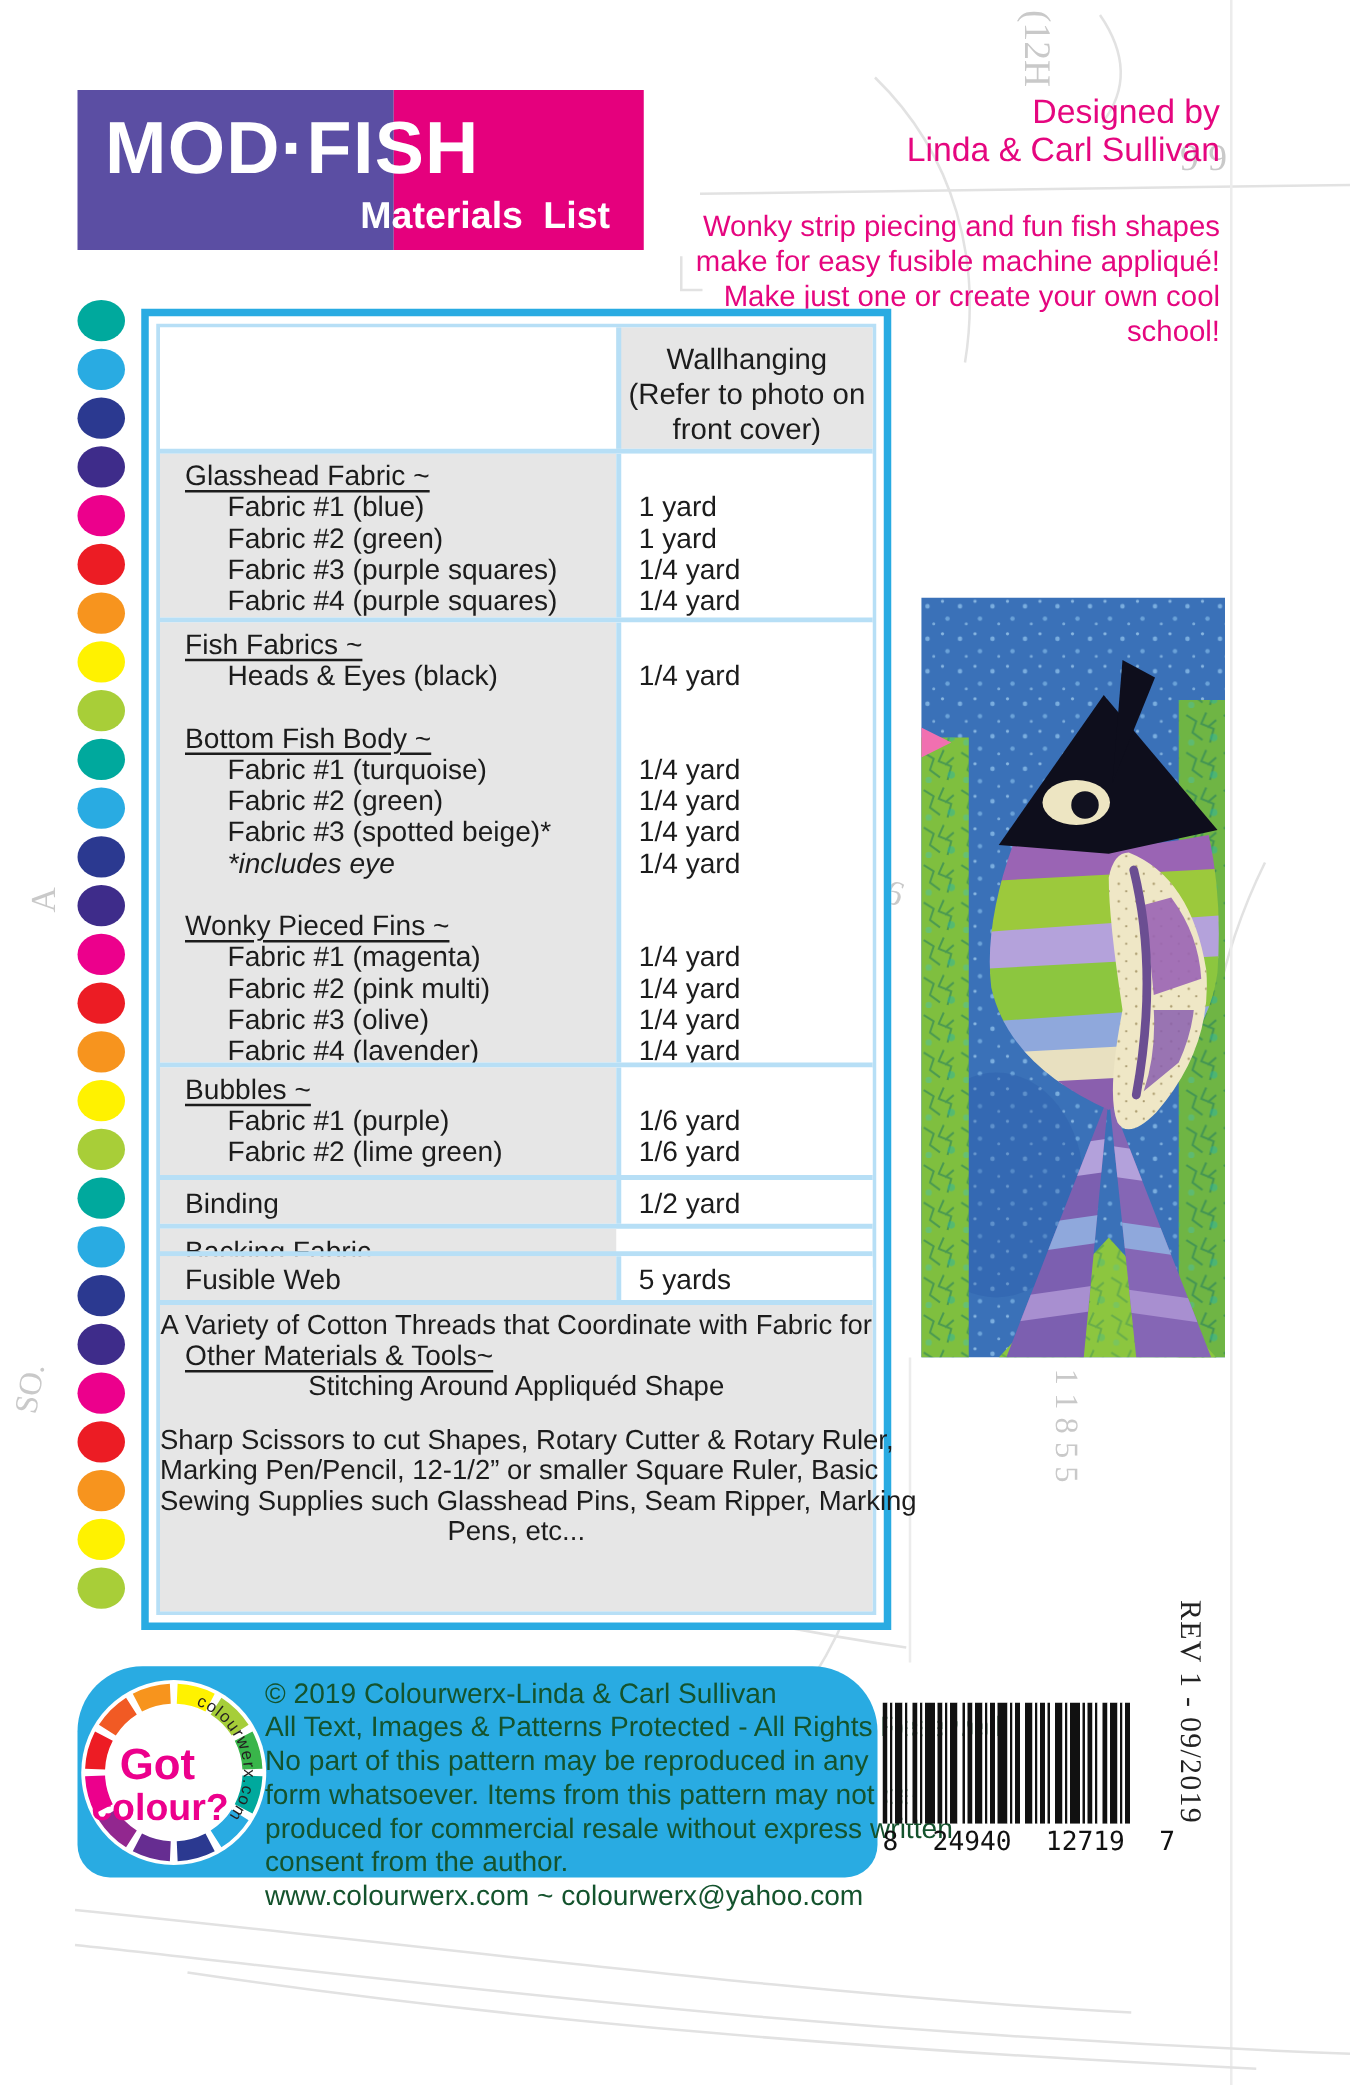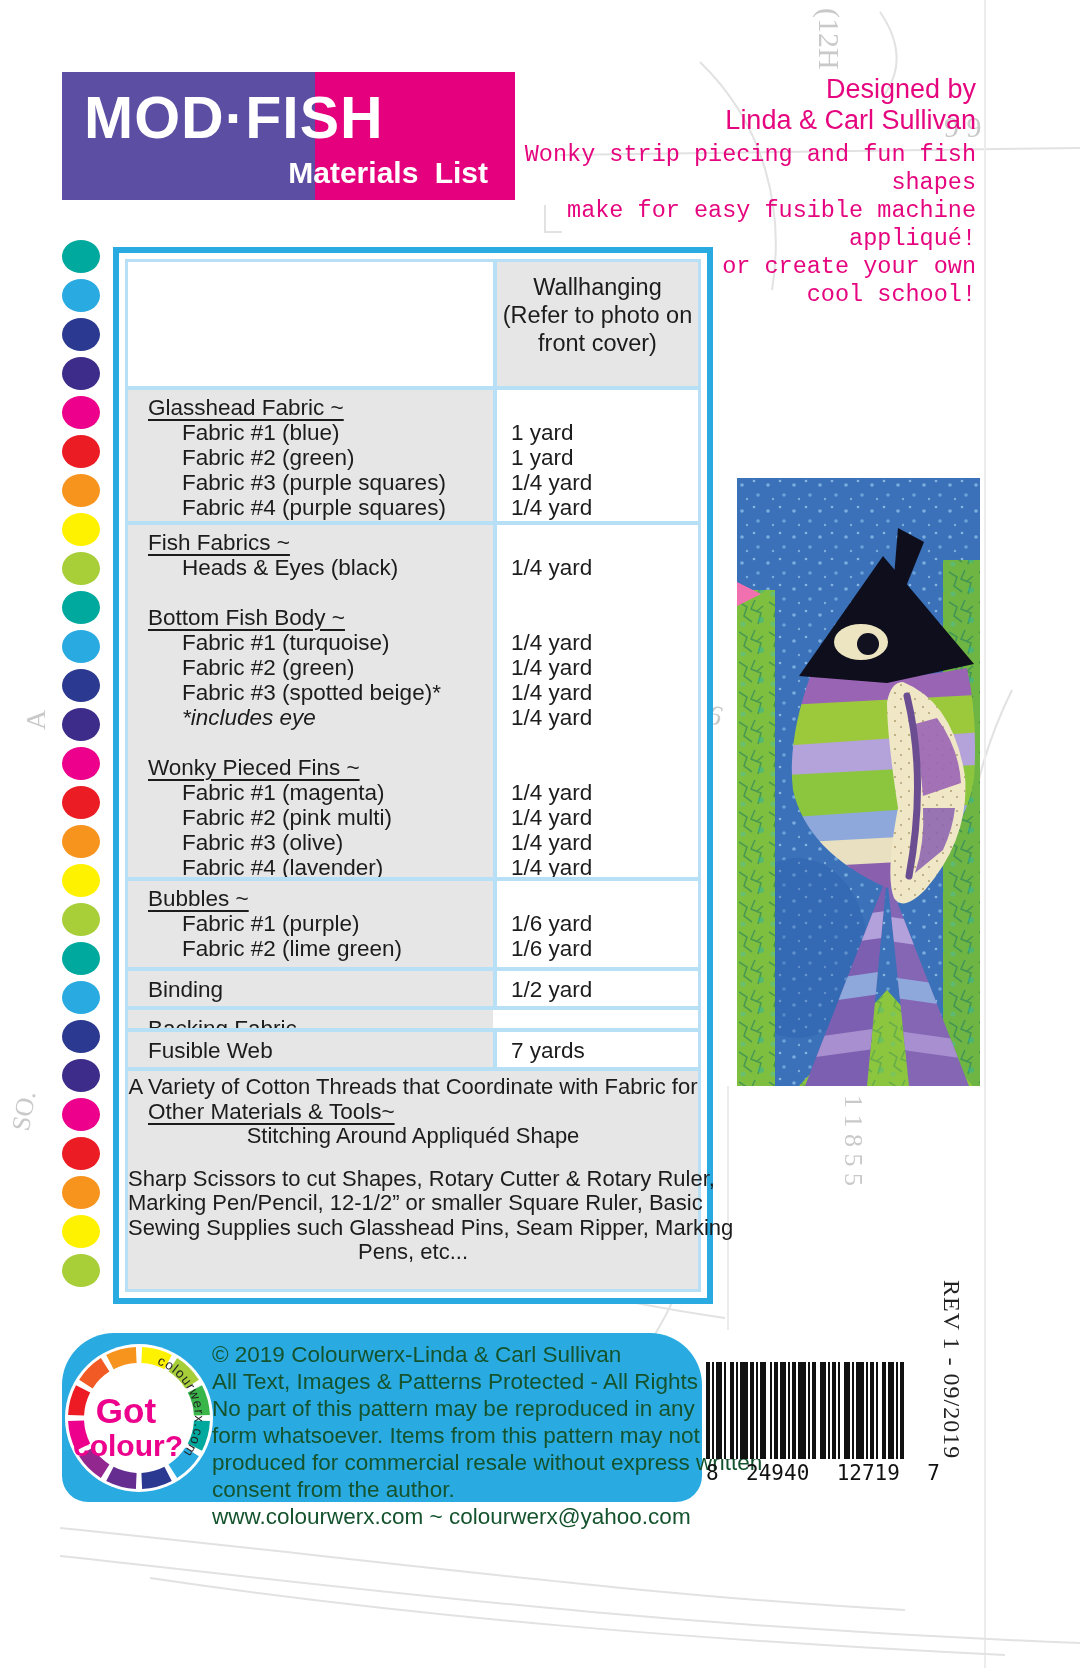--- a/index.html
+++ b/index.html
@@ -12,21 +12,21 @@
   
   .bg-decor { position:absolute; left:0; top:0; width:1080px; height:1668px; pointer-events:none; }
   .bg-mark { position:absolute; color:#c9c9c9; font-family:"Liberation Serif", serif; white-space:nowrap; transform-origin:left top; }
   
   .hdr-purple { position:absolute; left:62px; top:72px; width:253px; height:128px; background:#5b4ea3; }
   .hdr-magenta { position:absolute; left:315px; top:72px; width:200px; height:128px; background:#e5007d; }
   .hdr-title { position:absolute; left:84px; top:84px; width:420px; font-size:59px; font-weight:bold; color:#fff; letter-spacing:1px; }
   .hdr-sub { position:absolute; left:240px; top:156px; width:262px; text-align:right; padding-right:14px; font-size:30px; font-weight:bold; color:#fff; word-spacing:8px; }
   .designer { position:absolute; left:520px; top:74px; width:456px; text-align:right; color:#e5067f; }
   .designer .dline { font-size:27px; line-height:31px; }
-  .designer .blurb { margin-top:5px;font-family:Liberation Mono, monospace; }
+  .designer .blurb { margin-top:31px; }
   .designer .blurb div { font-size:23.5px; line-height:28px; }
   
   .dots { position:absolute; left:62px; top:240px; width:40px; }
   .dot { width:38px; height:33px; border-radius:50%; margin-bottom:6px; }
   
   .table-frame { position:absolute; left:113px; top:247px; width:600px; height:1057px;
     border:6px solid #29abe2; background:#fff; padding:6px; }
   .tbl { width:100%; height:100%; border:3px solid #b7dff6; display:flex; flex-direction:column; font-size:22.5px; }
   .trow { display:flex; border-top:4px solid #b7dff6; flex:none; }
   .trow:first-child { border-top:none; }
@@ -133,21 +133,21 @@
       <div class="dot" style="background: rgb(62, 44, 138);"></div>
       <div class="dot" style="background: rgb(236, 0, 140);"></div>
       <div class="dot" style="background: rgb(236, 28, 36);"></div>
       <div class="dot" style="background: rgb(247, 148, 30);"></div>
       <div class="dot" style="background: rgb(255, 242, 0);"></div>
       <div class="dot" style="background: rgb(168, 206, 56);"></div>
     </div>
 
   <div class="table-frame">
     <div class="tbl" id="tbl">
-        <div class="trow hdr" style="height: 124px;">
+        <div class="trow hdr" style="height: 97px;">
           <div class="cl"></div>
           <div class="cr">
             <div class="ln">Wallhanging</div>
             <div class="ln">(Refer to photo on</div>
             <div class="ln">front cover)</div>
           </div>
         </div>
         <div class="trow" style="height: 135px;">
           <div class="cl">
             <div class="ln h">Glasshead Fabric ~</div>
@@ -224,21 +224,21 @@
           </div>
           <div class="cr">
             <div class="ln">1-1/4 yards</div>
           </div>
         </div>
         <div class="trow single" style="height: 39px;">
           <div class="cl">
             <div class="ln">Fusible Web</div>
           </div>
           <div class="cr">
-            <div class="ln">7 yards</div>
+            <div class="ln">5 yards</div>
           </div>
         </div>
         <div class="trow other" style="flex: 1 1 0%;">
           <div class="oln oc">A Variety of Cotton Threads that Coordinate with Fabric for</div>
           <div class="oln oh">Other Materials &amp; Tools~</div>
           <div class="oln oc">Stitching Around Appliquéd Shape</div>
           <div class="oln ogap"></div>
           <div class="oln oc">Sharp Scissors to cut Shapes, Rotary Cutter &amp; Rotary Ruler,</div>
           <div class="oln oc">Marking Pen/Pencil,  12-1/2” or smaller Square Ruler, Basic</div>
           <div class="oln oc">Sewing Supplies such Glasshead Pins, Seam Ripper, Marking</div>

